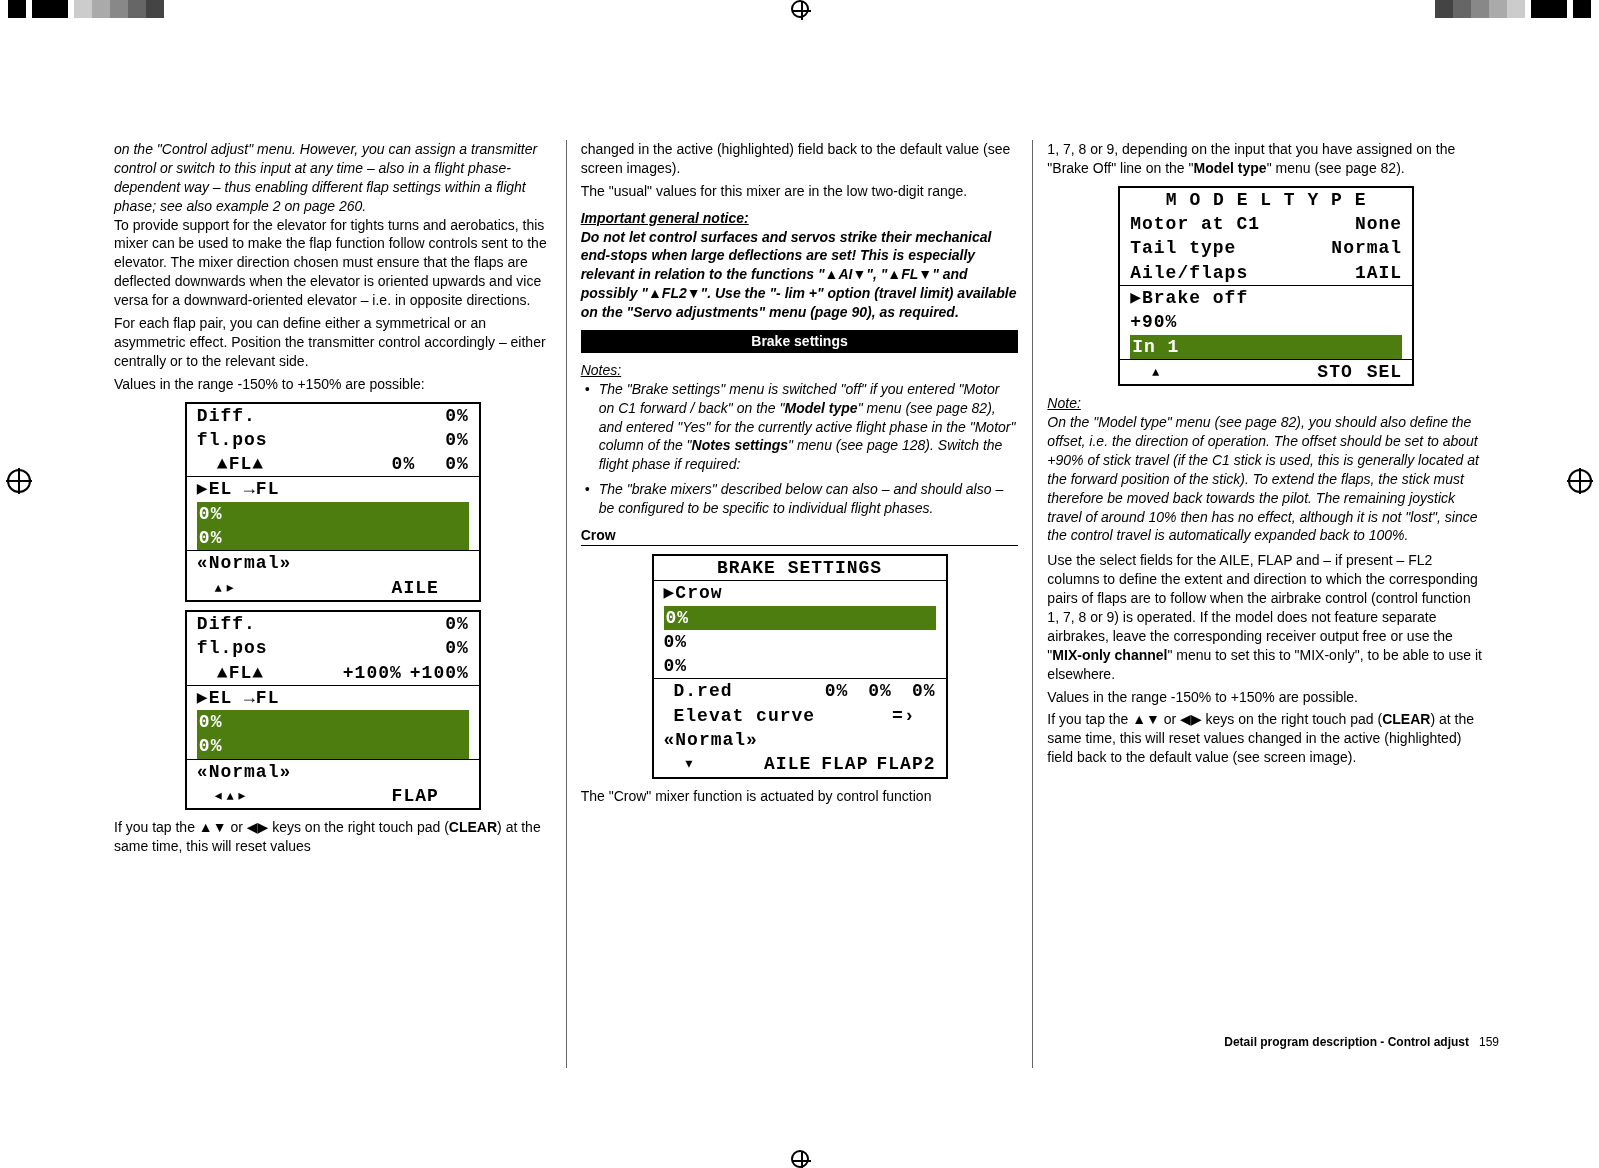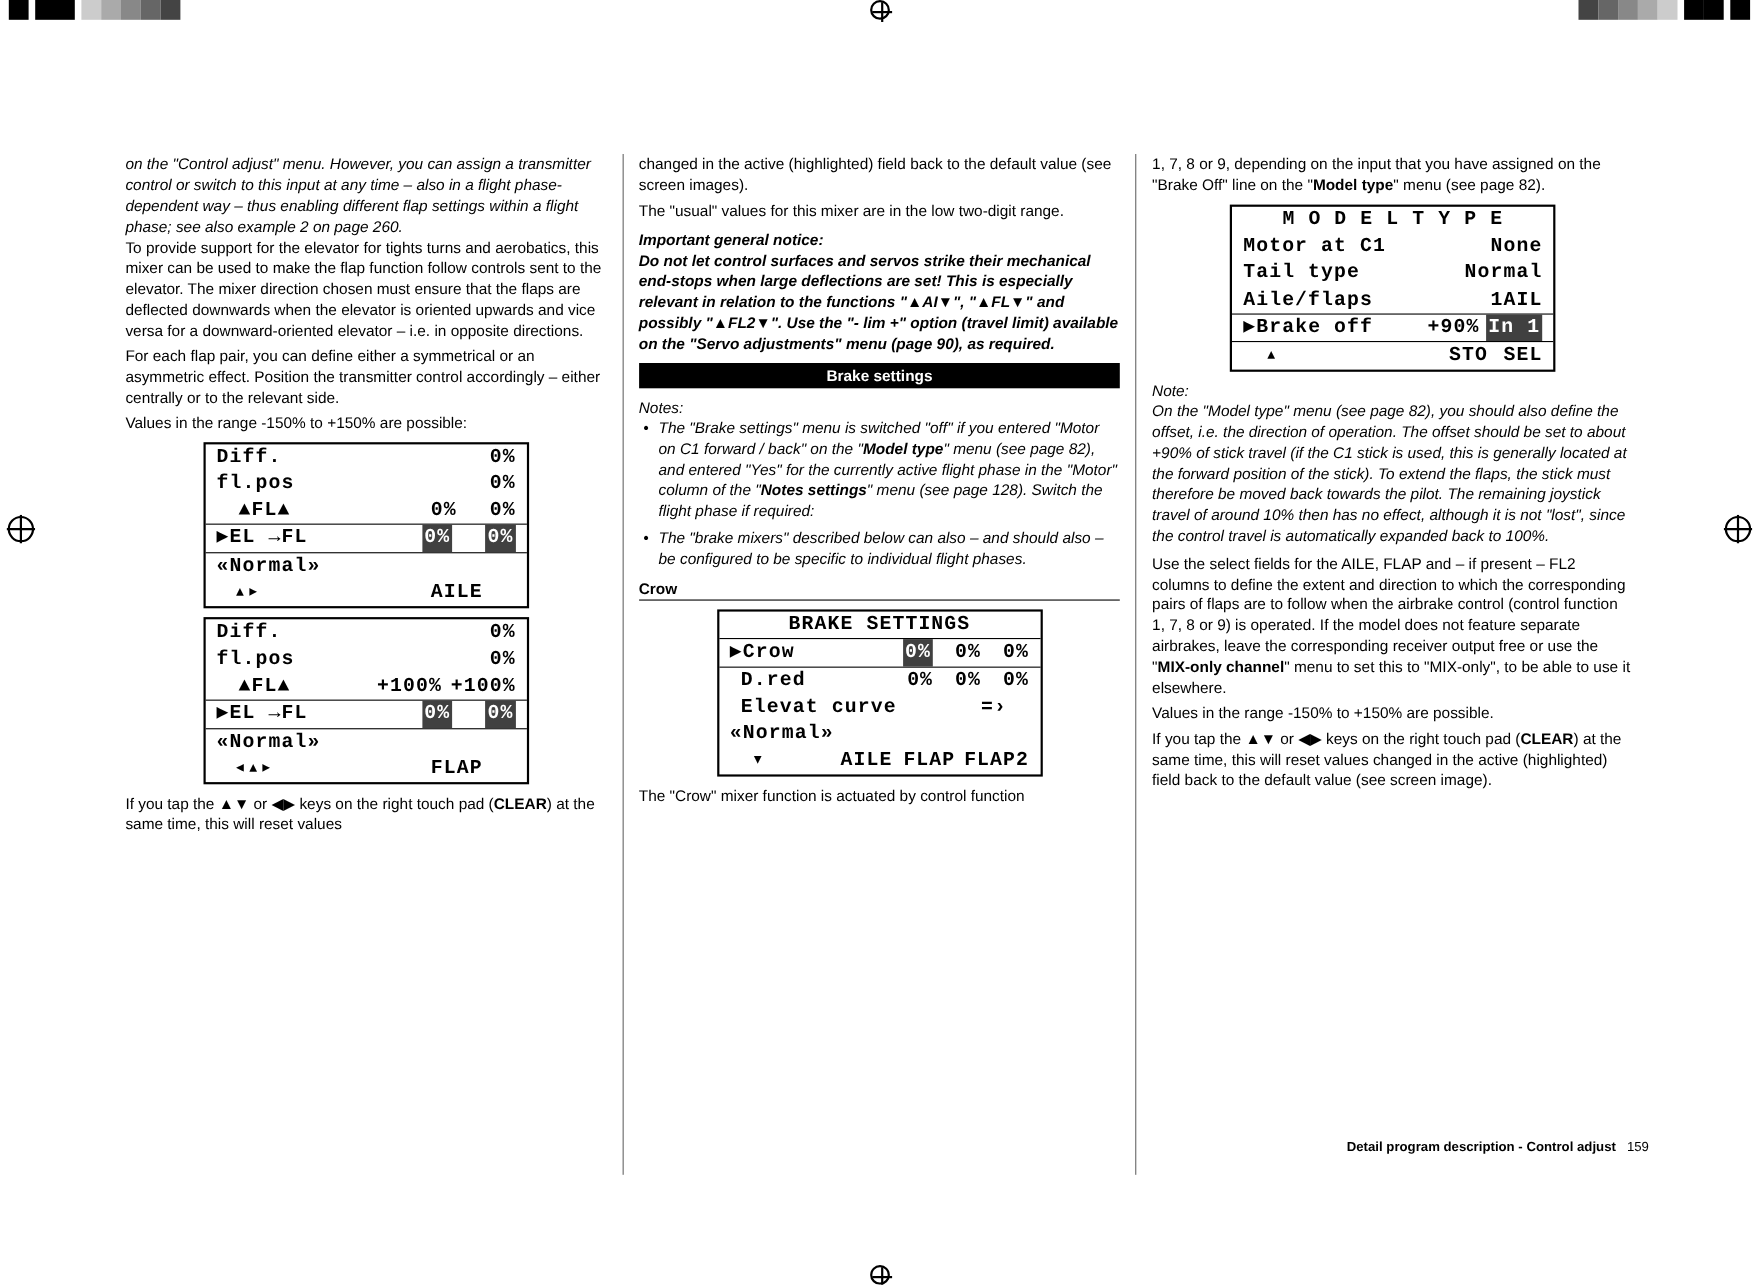--- a/index.html
+++ b/index.html
@@ -20,27 +20,27 @@
 .crosshair.round{border:2px solid #000;border-radius:50%;}
 .sidecrosshair{position:absolute;top:468px;width:26px;height:26px;}
 .sidecrosshair.left{left:6px;}
 .sidecrosshair.right{right:6px;}
 .sidecrosshair svg{width:26px;height:26px;}
 .content{position:absolute;top:140px;left:100px;right:100px;bottom:100px;display:flex;}
 .col{flex:1;padding:0 14px;position:relative;}
 .col+.col{border-left:1px solid #666;}
 .it{font-style:italic;}
 .b{font-weight:bold;}
-.u{}
+.u{text-decoration:underline;}
 .mixhead{border-bottom:1px solid #000;display:flex;justify-content:space-between;margin:10px 0 4px;}
 .lcd{border:2px solid #000;margin:8px auto;width:296px;font-family:'Courier New',monospace;font-size:18px;font-weight:bold;letter-spacing:1px;}
 .lcd .row{display:flex;padding:0 10px;}
 .lcd .cell{white-space:pre;}
-.lcd .hl{background:#404040;color:#fff;padding:0 2px;}
-.lcd .ruled{border-top:1px solid #000;border-bottom:1px solid #000;}
+.lcd .hl{background:#4d7c0f;color:#fff;padding:0 2px;}
+.lcd .ruled{border-top:1px solid #000;border-bottom:1px solid #000;flex-direction:column;}
 .lcd .sp{flex:1;}
 .brakebar{background:#000;color:#fff;text-align:center;font-weight:bold;padding:2px 0;margin:8px 0;}
 .footer{position:absolute;bottom:18px;right:0;font-size:12px;}
 .footer .b{font-weight:bold;}
 .bullet{padding-left:18px;position:relative;margin-bottom:6px;}
 .bullet:before{content:'•';position:absolute;left:4px;}
 </style>
 </head>
 <body>
 

